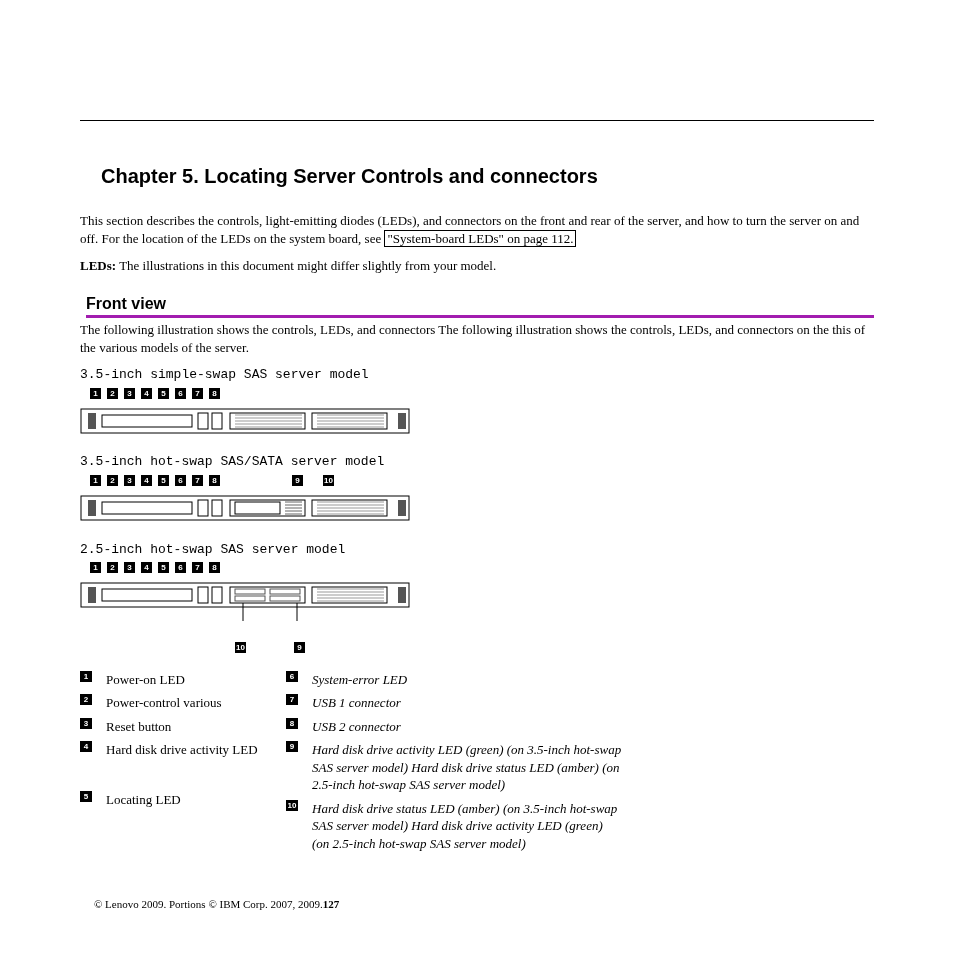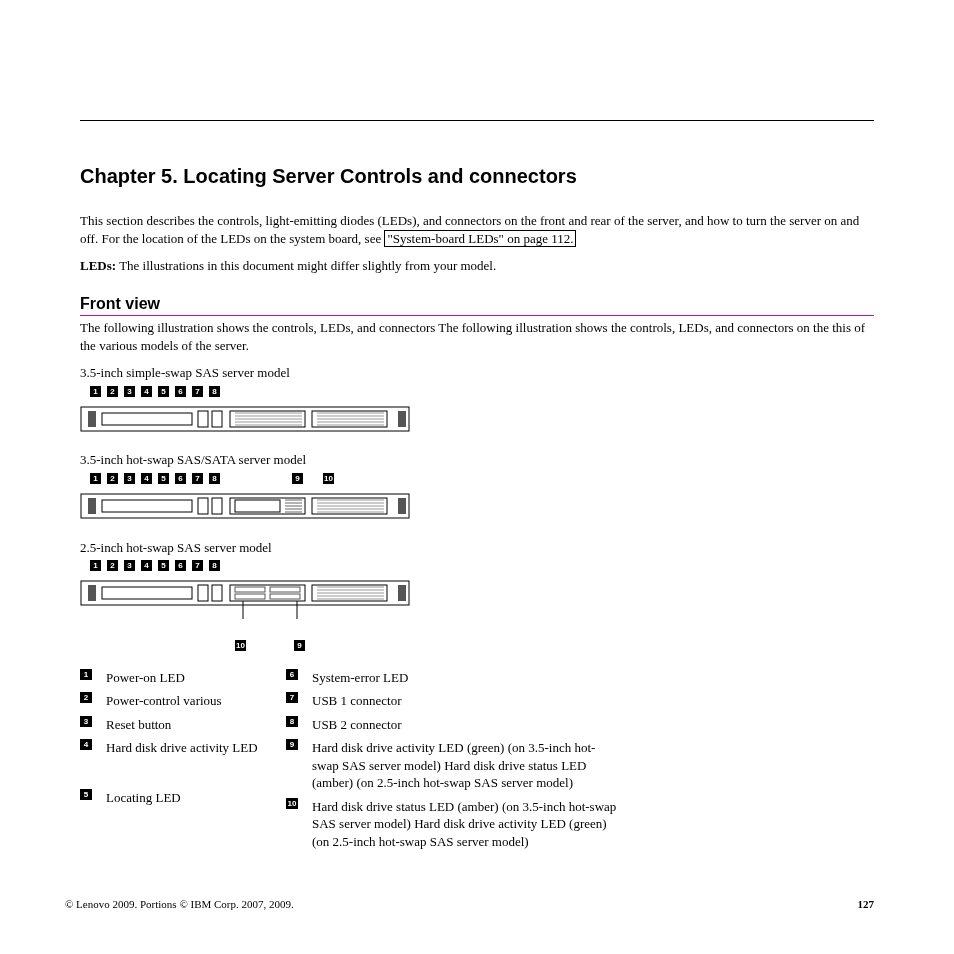--- a/index.html
+++ b/index.html
@@ -17,36 +17,37 @@
   hr.top-rule {
     border: none;
     border-top: 1.2px solid #000;
     margin-bottom: 42px;
   }
   h1.chapter {
     font-family: Arial, Helvetica, sans-serif;
     font-weight: bold;
     font-size: 20px;
     margin-bottom: 22px;
+    margin-left: 21px;
   }
   p { margin-bottom: 10px; }
   .link-box {
     border: 1px solid #000;
     padding: 0 2px;
     display: inline;
   }
   h2.section {
     font-family: Arial, Helvetica, sans-serif;
     font-weight: bold;
     font-size: 16px;
-    margin: 18px 0 3px 0;
-    border-bottom: 1px solid #a21caf;
+    margin: 18px 0 3px 6px;
+    border-bottom: 3px solid #a21caf;
     padding-bottom: 1px;
   }
-  .model-caption { margin: 10px 0 4px 0; }
+  .model-caption { margin: 10px 0 4px 0; font-family: Liberation Mono, monospace; }
   .callout-row { display: flex; gap: 6px; margin: 2px 0 2px 10px; }
   .callout-num {
     background: #000; color: #fff;
     font-family: Arial, sans-serif;
     font-size: 8px; font-weight: bold;
     line-height: 11px;
     min-width: 11px;
     padding: 0 1px;
     text-align: center;
     display: inline-block;
@@ -60,26 +61,26 @@
   }
   .legend-col { display: flex; flex-direction: column; gap: 6px; }
   .legend-row { display: flex; align-items: flex-start; gap: 14px; }
   .legend-row .ln {
     background: #000; color: #fff;
     font-family: Arial, sans-serif; font-size: 8px; font-weight: bold;
     min-width: 12px; height: 11px; line-height: 11px;
     text-align: center; padding: 0 1px;
   }
   .legend-row .lt { width: 160px; }
-  .legend-row .lt-wide { width: 310px; }
+  .legend-row .lt-wide { width: 310px; font-style: italic; }
   .footer {
     position: absolute;
     bottom: 42px;
-    left: 65px; right: 80px;
-    display: flex; justify-content: space-between;
+    left: 94px; right: 80px;
+    display: flex; justify-content: flex-start;
     font-size: 11px;
   }
   .footer .pn { font-weight: bold; }
 </style>
 </head>
 <body>
 
 
 
 <hr class="top-rule">

